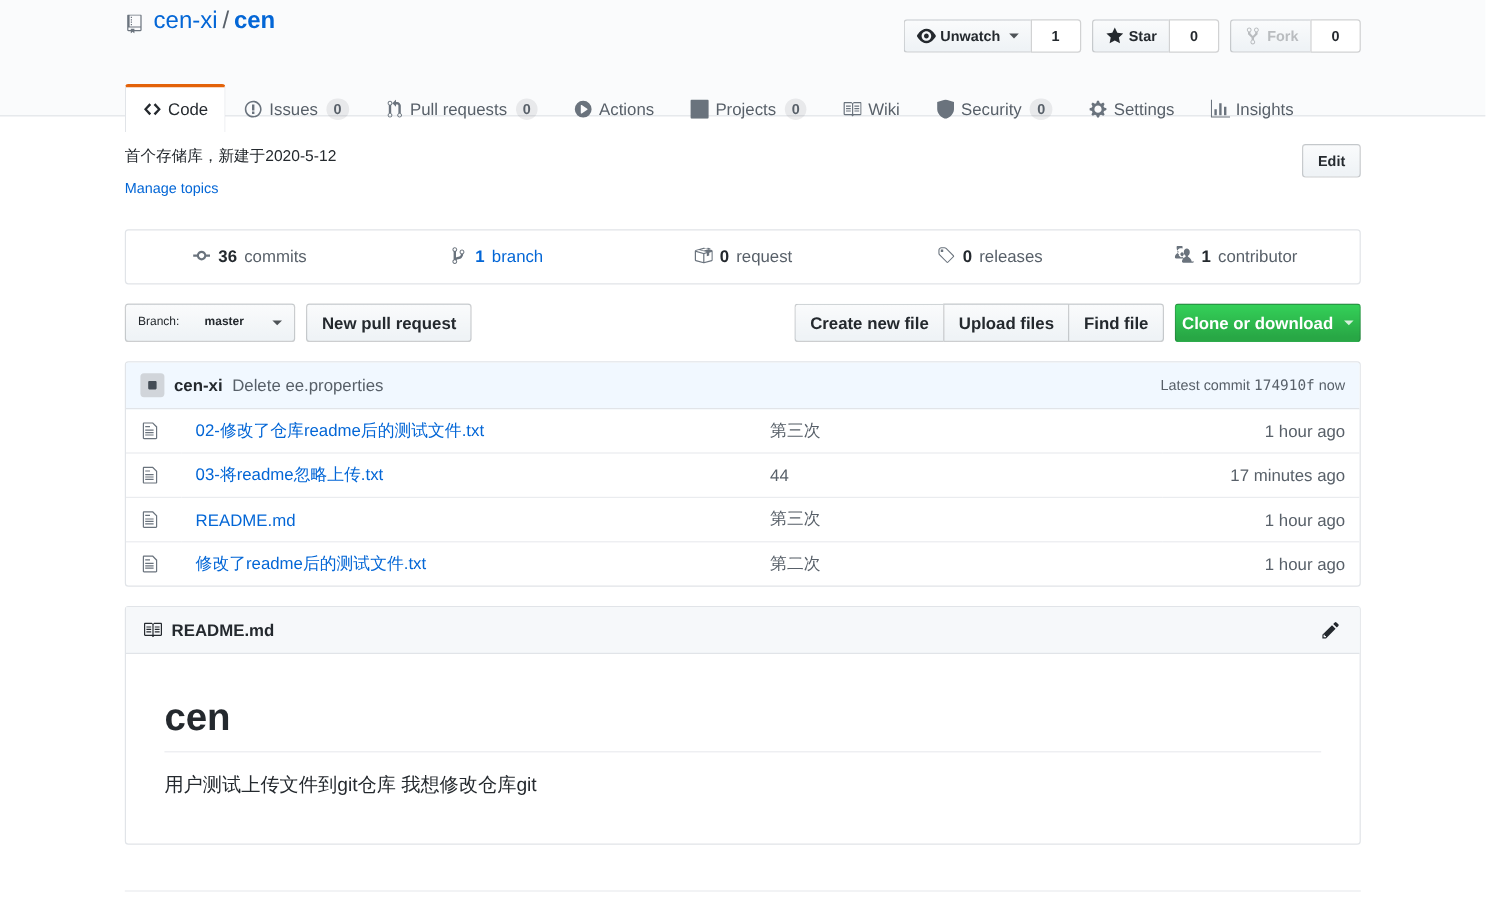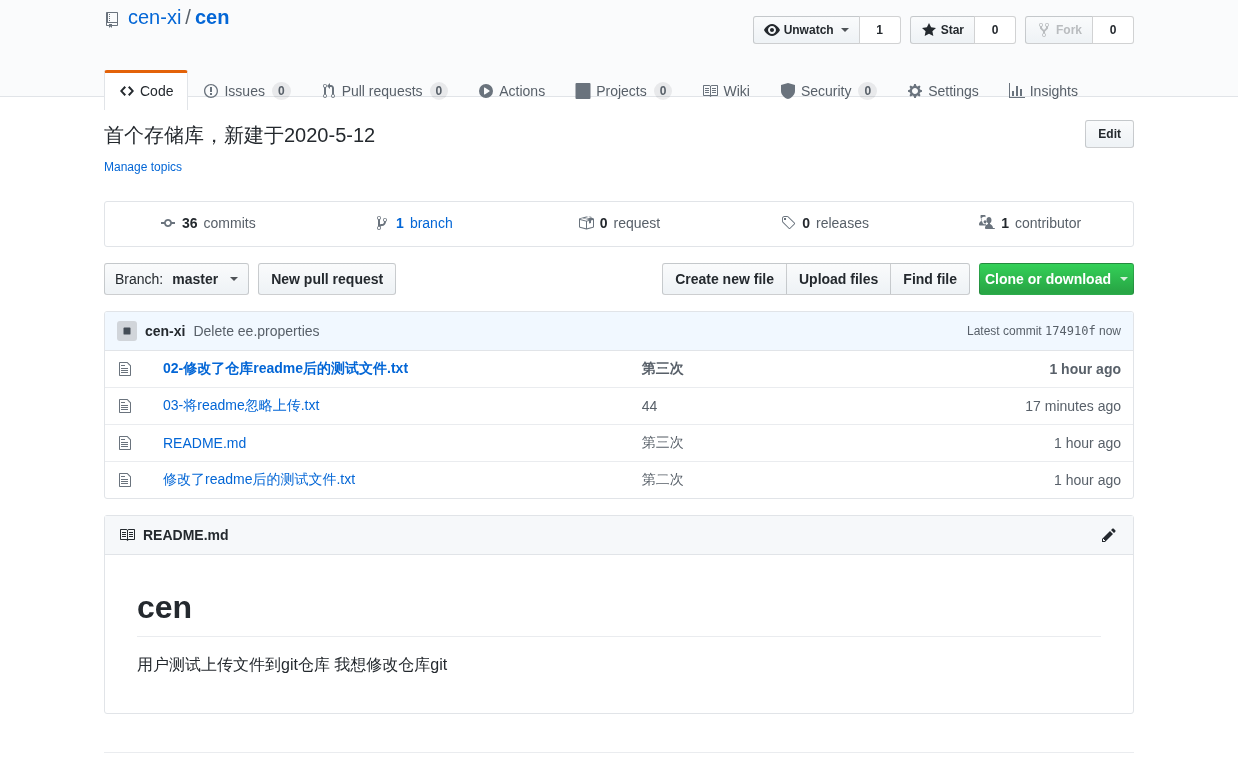--- a/index.html
+++ b/index.html
@@ -168,21 +168,21 @@
   }
 
   
   .repo-desc-row {
     display: flex;
     justify-content: space-between;
     align-items: flex-start;
     padding-top: 23px;
   }
   .repo-desc {
-    font-size: 20px;
+    font-size: 13px;
     color: #24292e;
     line-height: 1.5;
   }
   .manage-topics {
     font-size: 12px;
     color: #0366d6;
     margin-top: 10px;
     display: inline-block;
     cursor: pointer;
   }
@@ -231,22 +231,22 @@
   .file-navigation {
     display: flex;
     align-items: center;
     justify-content: space-between;
     margin-top: 16px;
   }
   .fn-left { display: flex; align-items: center; gap: 9px; }
   .branch-select {
     display: inline-flex;
     align-items: center;
-    gap: 9px;
-    font-size: 14px;
+    gap: 21px;
+    font-size: 10px;
     font-weight: 600;
     color: #24292e;
     background: linear-gradient(180deg,#fafbfc,#eff3f6 90%);
     border: 1px solid rgba(27,31,35,0.2);
     border-radius: 3px;
     padding: 5px 10px;
     line-height: 20px;
     cursor: pointer;
   }
   .branch-select .lbl { font-weight: 400; }
@@ -332,21 +332,21 @@
     color: #586069;
     font-size: 12px;
   }
 
   table.files {
     width: 100%;
     border-collapse: collapse;
     font-size: 14px;
   }
   table.files tr { border-top: 1px solid #eaecef; }
-  table.files tr:first-child { border-top: none; font-weight: bold; }
+  table.files tr:first-child { border-top: none; }
   table.files td { padding: 9px 12px; vertical-align: middle; }
   td.icon-cell { width: 22px; padding-right: 0; padding-left: 14px; color: #6a737d; }
   td.content-cell a { color: #0366d6; cursor: pointer; }
   td.msg-cell { color: #586069; width: 33%; }
   td.msg-cell a { color: #586069; cursor: pointer; }
   td.age-cell { color: #586069; text-align: right; white-space: nowrap; width: 140px; }
 
   
   .readme-box {
     margin-top: 16px;

